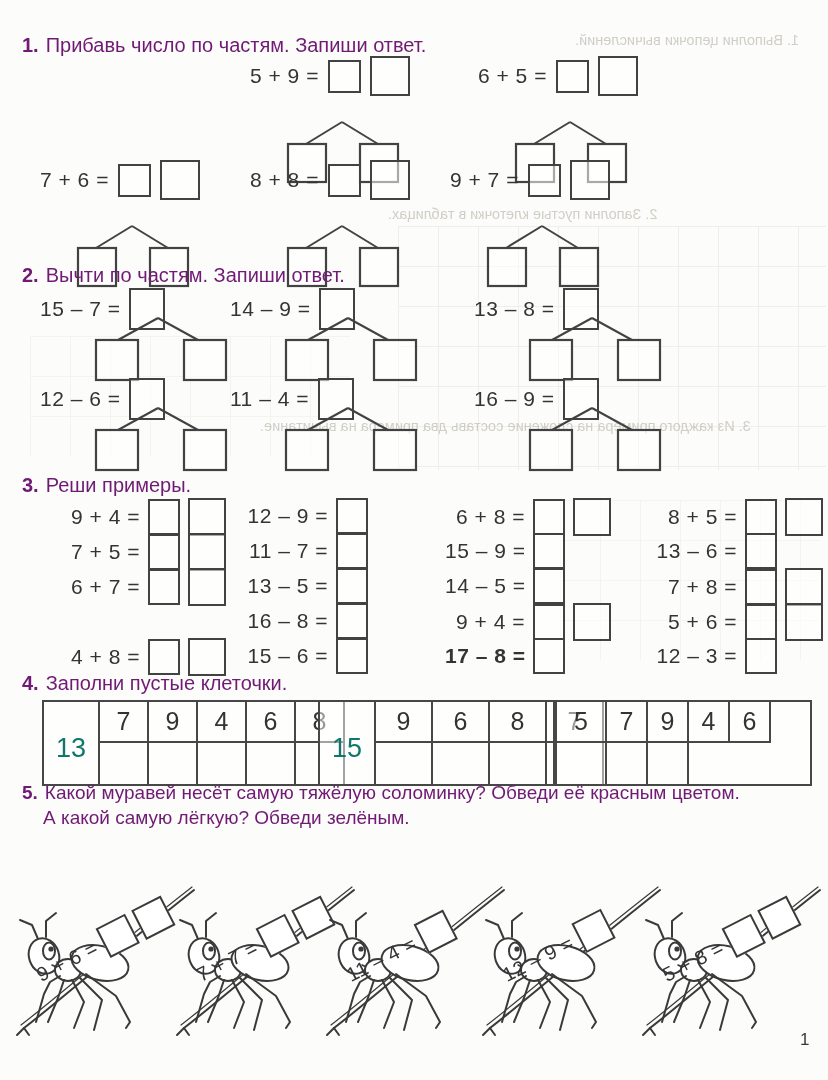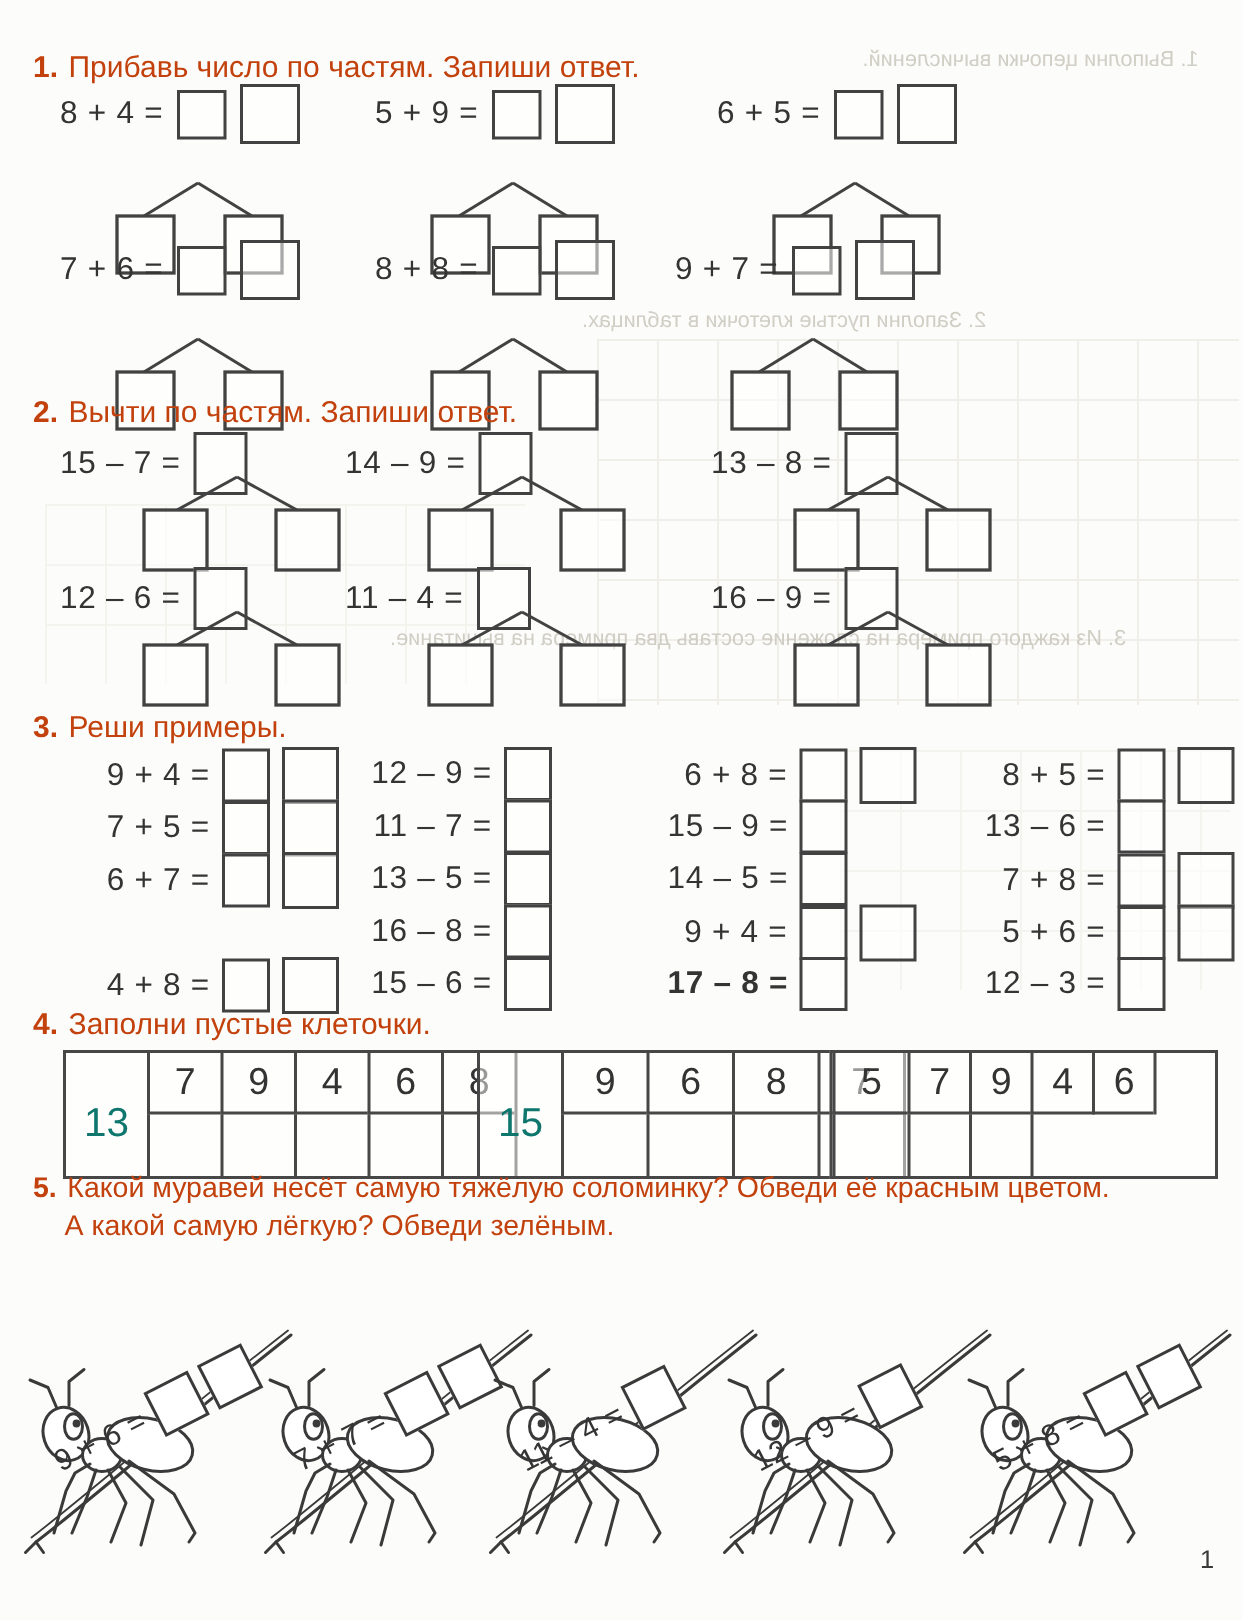--- a/index.html
+++ b/index.html
@@ -1,20 +1,20 @@
 <!DOCTYPE html>
 <html><head>
 <meta charset="utf-8">
 <style>
   html,body{margin:0;padding:0;}
   body{background:#e8e8e6;font-family:"Liberation Sans", sans-serif;}
   .page{position:relative;width:828px;height:1080px;background:#fcfcfa;overflow:hidden;
         color:#2e2e2e;}
   
-  .sec-hdr{position:absolute;font-size:20px;color:#c2410c;white-space:nowrap;}
+  .sec-hdr{position:absolute;font-size:20px;color:#701a75;white-space:nowrap;}
   .sec-num{font-weight:bold;margin-right:7px;}
   
   .ex-item{position:absolute;}
   .expr-row{display:flex;align-items:center;gap:9px;}
   .expr{font-size:21px;color:#343434;white-space:nowrap;letter-spacing:.5px;}
   .abox{display:inline-block;border:2.2px solid #424242;background:rgba(255,255,255,.55);box-sizing:border-box;}
   .sm{width:33px;height:33px;}
   .lg{width:40px;height:40px;}
   .md{width:36px;height:42px;}
   .tree{position:absolute;}
@@ -54,33 +54,20 @@
   <div class="ghost-grid" style="left:30px;top:336px;width:320px;height:120px;opacity:.3;"></div>
   <div class="ghost-grid" style="left:560px;top:500px;width:260px;height:160px;opacity:.3;"></div>
   <div class="ghost" style="left:575px;top:32px;">1. Выполни цепочки вычислений.</div>
   <div class="ghost" style="left:388px;top:206px;">2. Заполни пустые клеточки в таблицах.</div>
   <div class="ghost" style="left:260px;top:418px;">3. Из каждого примера на сложение составь два примера на вычитание.</div>
 
   <div class="sec-hdr" style="left:22px;top:34px;">
     <span class="sec-num">1.</span><span>Прибавь число по частям. Запиши ответ.</span>
   </div>
 
-  <div class="ex-item" style="left:40px;top:56px;">
-    <div class="expr-row">
-        <span class="expr">8 + 4 =</span>
-        <span class="abox sm"></span>
-        <span class="abox lg"></span>
-      </div>
-    <svg class="tree" style="left:36px;top:64px;" width="120" height="64">
-        <line x1="56" y1="2" x2="20" y2="24"></line>
-        <line x1="56" y1="2" x2="92" y2="24"></line>
-        <rect x="2" y="24" width="38" height="38"></rect>
-        <rect x="74" y="24" width="38" height="38"></rect>
-      </svg>
-  </div>
   <div class="ex-item" style="left:250px;top:56px;">
     <div class="expr-row">
         <span class="expr">5 + 9 =</span>
         <span class="abox sm"></span>
         <span class="abox lg"></span>
       </div>
     <svg class="tree" style="left:36px;top:64px;" width="120" height="64">
         <line x1="56" y1="2" x2="20" y2="24"></line>
         <line x1="56" y1="2" x2="92" y2="24"></line>
         <rect x="2" y="24" width="38" height="38"></rect>

